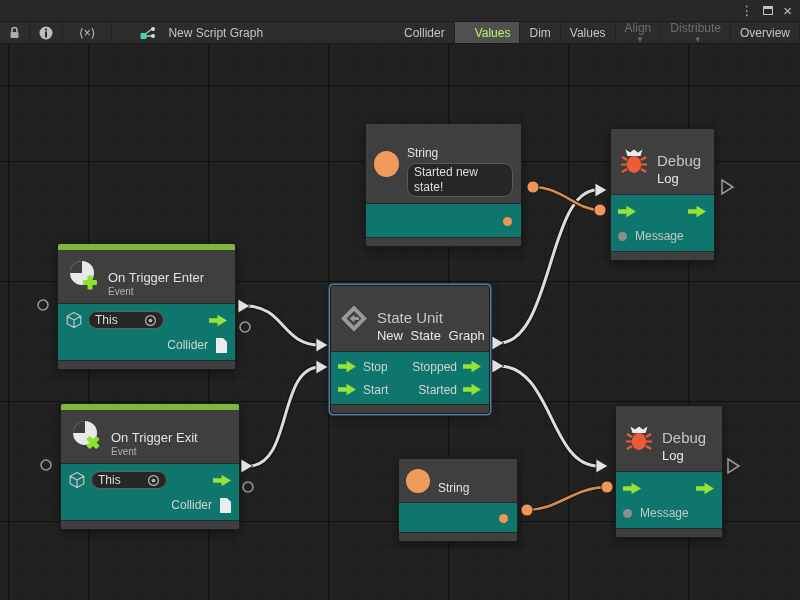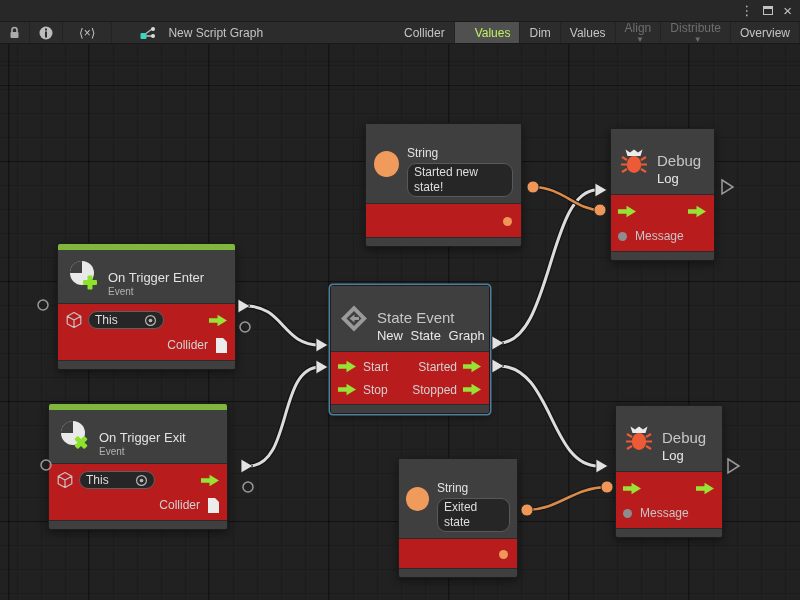--- a/index.html
+++ b/index.html
@@ -49,21 +49,21 @@
   .node { position:absolute; background:#353535; border:1px solid #1d1d1d; border-radius:3px;
           box-shadow:0 3px 8px rgba(0,0,0,0.45); }
   .node.selected { box-shadow:0 0 0 1.5px #4e7e9c, 0 3px 8px rgba(0,0,0,0.45); }
   .nbar { height:6px; border-radius:2px 2px 0 0; }
   .nheader { background:#3f3f3f; display:flex; align-items:center; gap:8px; padding:4px 8px; }
   .nheader .txt { display:flex; flex-direction:column; line-height:1.25; min-width:0;margin-top:16px; }
   .ntitle { color:#e2e2e2; font-size:13px; white-space:nowrap; }
   .nsub   { color:#b2b2b2; font-size:10px; white-space:nowrap; }
   .nkind  { color:#c6c6c6; font-size:15px; white-space:nowrap; }
   .nname  { color:#e8e8e8; font-size:13px; white-space:nowrap; word-spacing:4px; }
-  .nbody { background:#b91c1c; border-top:1px solid #2a2a2a; padding:3px 0; }
+  .nbody { background:#0f766e; border-top:1px solid #2a2a2a; padding:3px 0; }
   .nrow { display:flex; align-items:center; padding:0 7px; }
   .nfooter { height:9px; background:#3f3f3f; border-top:1px solid #2a2a2a; border-radius:0 0 2px 2px; }
   .plabel { color:#d2d2d2; font-size:12px; }
   .field { background:#262626; border:1px solid #606060; border-radius:9px; color:#dedede;
            font-size:12px; padding:1px 6px; display:flex; align-items:center; gap:4px; }
   .spacer { flex:1; }
   .dot { width:9px; height:9px; border-radius:50%; }
   .dot.orange { background:#EE9758; }
   .dot.gray { background:#8d8d8d; }
   .bigcircle { border-radius:50%; background:#F09A5B; }
@@ -177,21 +177,21 @@
           <span class="spacer"></span>
           <span class="plabel" style="margin-right:7px">Collider</span>
           <svg width="13" height="17" viewBox="0 0 13 17">
             <path d="M1,1 h7 l4,4 v11 h-11 z" fill="#ececec"></path>
           </svg>
         </div>
       </div>
       <div class="nfooter"></div>
     </div>
 
-    <div class="node" style="left:48px; top:359px; width:180px;">
+    <div class="node" style="left:60px; top:359px; width:180px;">
       <div class="nbar" style="background:#7EB73C"></div>
       <div class="nheader">
         <svg width="34" height="34" viewBox="0 0 34 34">
           <circle cx="16" cy="14" r="12" fill="#e9e9e9"></circle>
           <path d="M16,14 L16,2 A12,12 0 0 0 4,14 Z" fill="#3f3f3f"></path>
           <g transform="rotate(45 24 23.5)">
             <rect x="17" y="21" width="14" height="5" rx="1" fill="#8CE32B"></rect>
             <rect x="21.5" y="16.5" width="5" height="14" rx="1" fill="#8CE32B"></rect>
           </g>
         </svg>
@@ -229,43 +229,43 @@
     </div>
 
     <div class="node selected" style="left:330px; top:241px; width:160px;">
       <div class="nheader" style="padding:7px 8px">
         <svg width="31" height="31" viewBox="0 0 30 30">
           <path d="M15,2 L28,15 L15,28 L2,15 Z" fill="#9a9a9a"></path>
           <path d="M15,7.5 L22.5,15 L15,22.5 L7.5,15 Z" fill="#3f3f3f"></path>
           <path d="M10.5,15 l5,-4 v2.6 h4.5 v2.8 h-4.5 v2.6 z" fill="#9a9a9a"></path>
         </svg>
         <div class="txt">
-          <span class="nkind">State Event</span>
+          <span class="nkind">State Unit</span>
           <span class="nname">New State Graph</span>
         </div>
       </div>
       <div class="nbody">
         <div class="nrow" style="height:23px">
           <svg width="19" height="13" viewBox="0 0 19 13" style="margin-right:6px">
             <path d="M0,4.2 h8.5 v-3.5 l9.5,5.8 -9.5,5.8 v-3.5 h-8.5 z" fill="#97E234"></path>
           </svg>
-          <span class="plabel">Start</span>
-          <span class="spacer"></span>
-          <span class="plabel" style="margin-right:6px">Started</span>
+          <span class="plabel">Stop</span>
+          <span class="spacer"></span>
+          <span class="plabel" style="margin-right:6px">Stopped</span>
           <svg width="19" height="13" viewBox="0 0 19 13">
             <path d="M0,4.2 h8.5 v-3.5 l9.5,5.8 -9.5,5.8 v-3.5 h-8.5 z" fill="#97E234"></path>
           </svg>
         </div>
         <div class="nrow" style="height:23px">
           <svg width="19" height="13" viewBox="0 0 19 13" style="margin-right:6px">
             <path d="M0,4.2 h8.5 v-3.5 l9.5,5.8 -9.5,5.8 v-3.5 h-8.5 z" fill="#97E234"></path>
           </svg>
-          <span class="plabel">Stop</span>
-          <span class="spacer"></span>
-          <span class="plabel" style="margin-right:6px">Stopped</span>
+          <span class="plabel">Start</span>
+          <span class="spacer"></span>
+          <span class="plabel" style="margin-right:6px">Started</span>
           <svg width="19" height="13" viewBox="0 0 19 13">
             <path d="M0,4.2 h8.5 v-3.5 l9.5,5.8 -9.5,5.8 v-3.5 h-8.5 z" fill="#97E234"></path>
           </svg>
         </div>
       </div>
       <div class="nfooter"></div>
     </div>
 
     <div class="node" style="left:365px; top:79px; width:157px;">
       <div class="nheader" style="padding:6px 8px">
@@ -281,23 +281,20 @@
         <span class="dot orange" style="position:absolute; right:9px; top:13px"></span>
       </div>
       <div class="nfooter"></div>
     </div>
 
     <div class="node" style="left:398px; top:414px; width:120px;">
       <div class="nheader" style="padding:6px 7px">
         <span class="bigcircle" style="width:24px;height:24px"></span>
         <div class="txt" style="gap:2px">
           <span class="ntitle" style="font-size:12px">String</span>
-          <div class="field" style="border-color:#585858">
-            <span>Exited state</span>
-          </div>
         </div>
       </div>
       <div class="nbody" style="height:30px; position:relative">
         <span class="dot orange" style="position:absolute; right:9px; top:11px"></span>
       </div>
       <div class="nfooter"></div>
     </div>
 
     <div class="node" style="left:610px; top:84px; width:105px;">
       <div class="nheader" style="padding:7px 8px">

